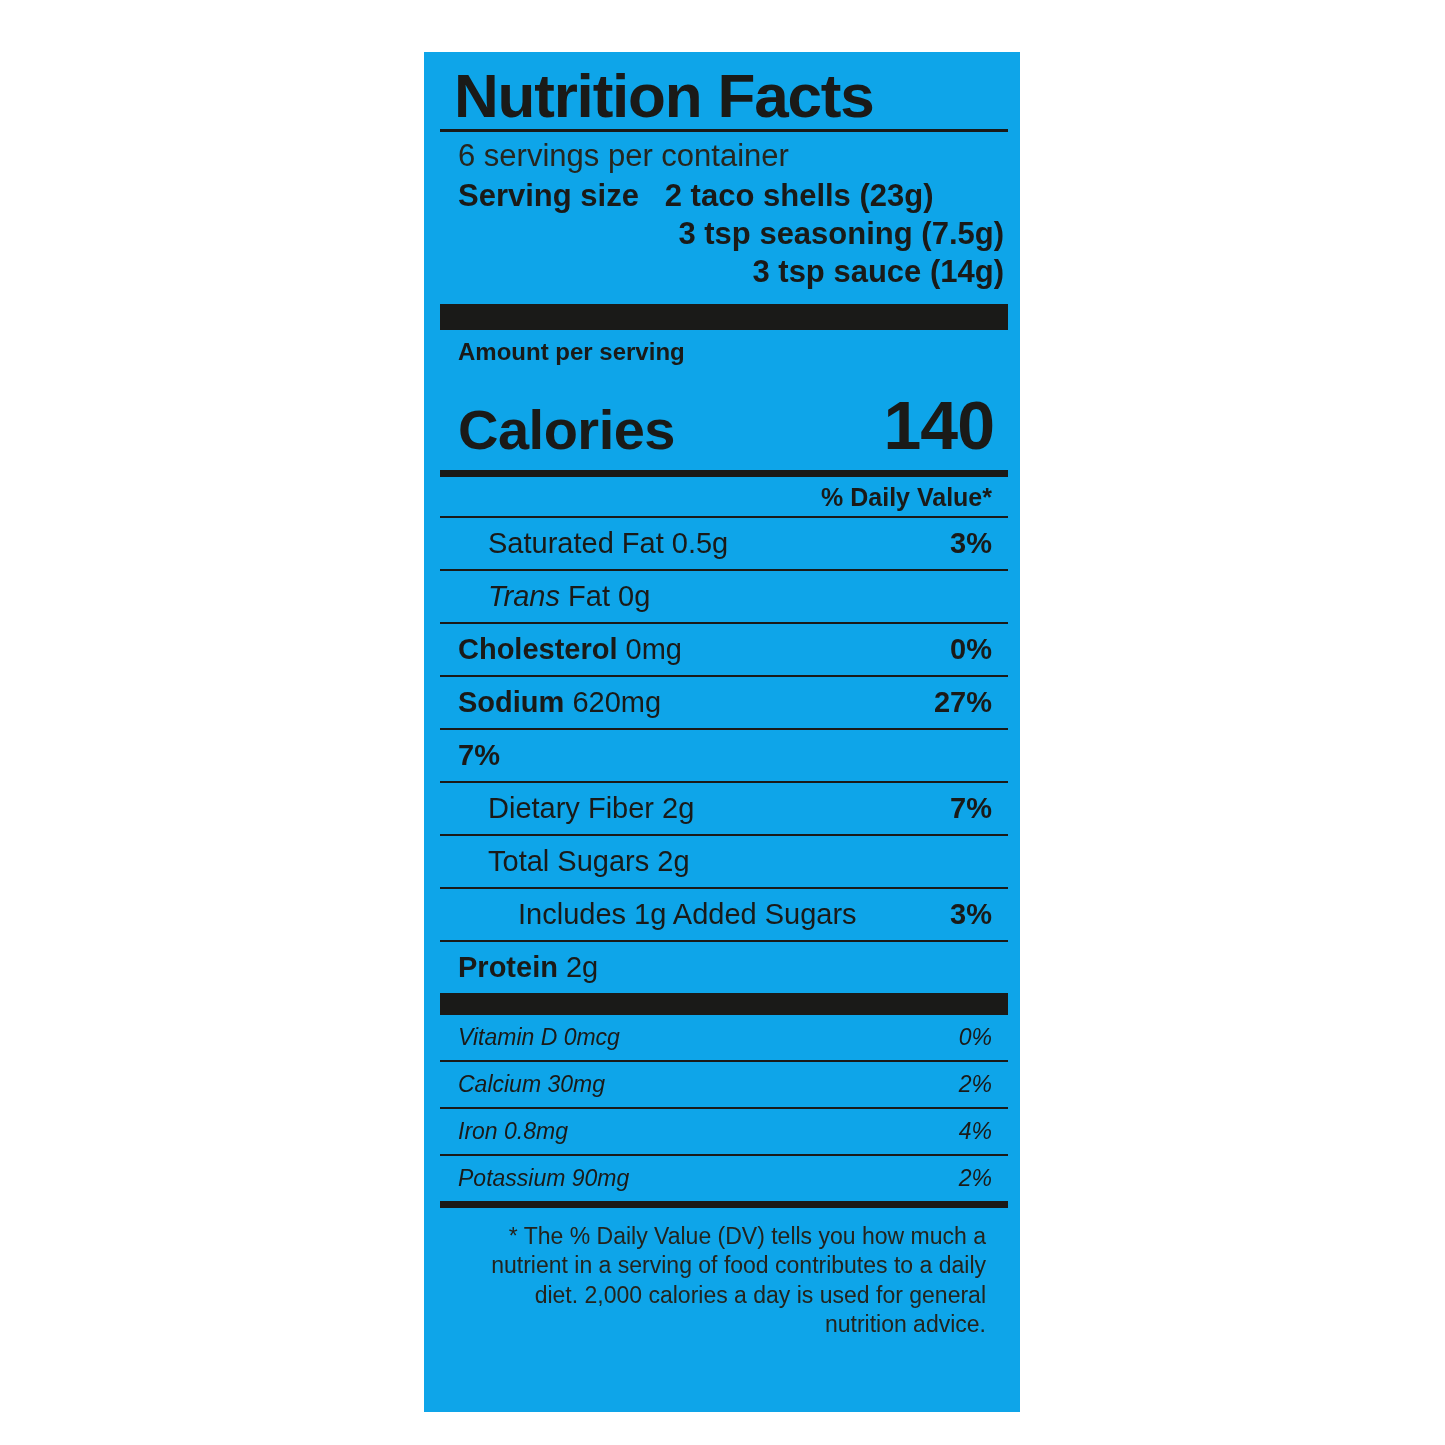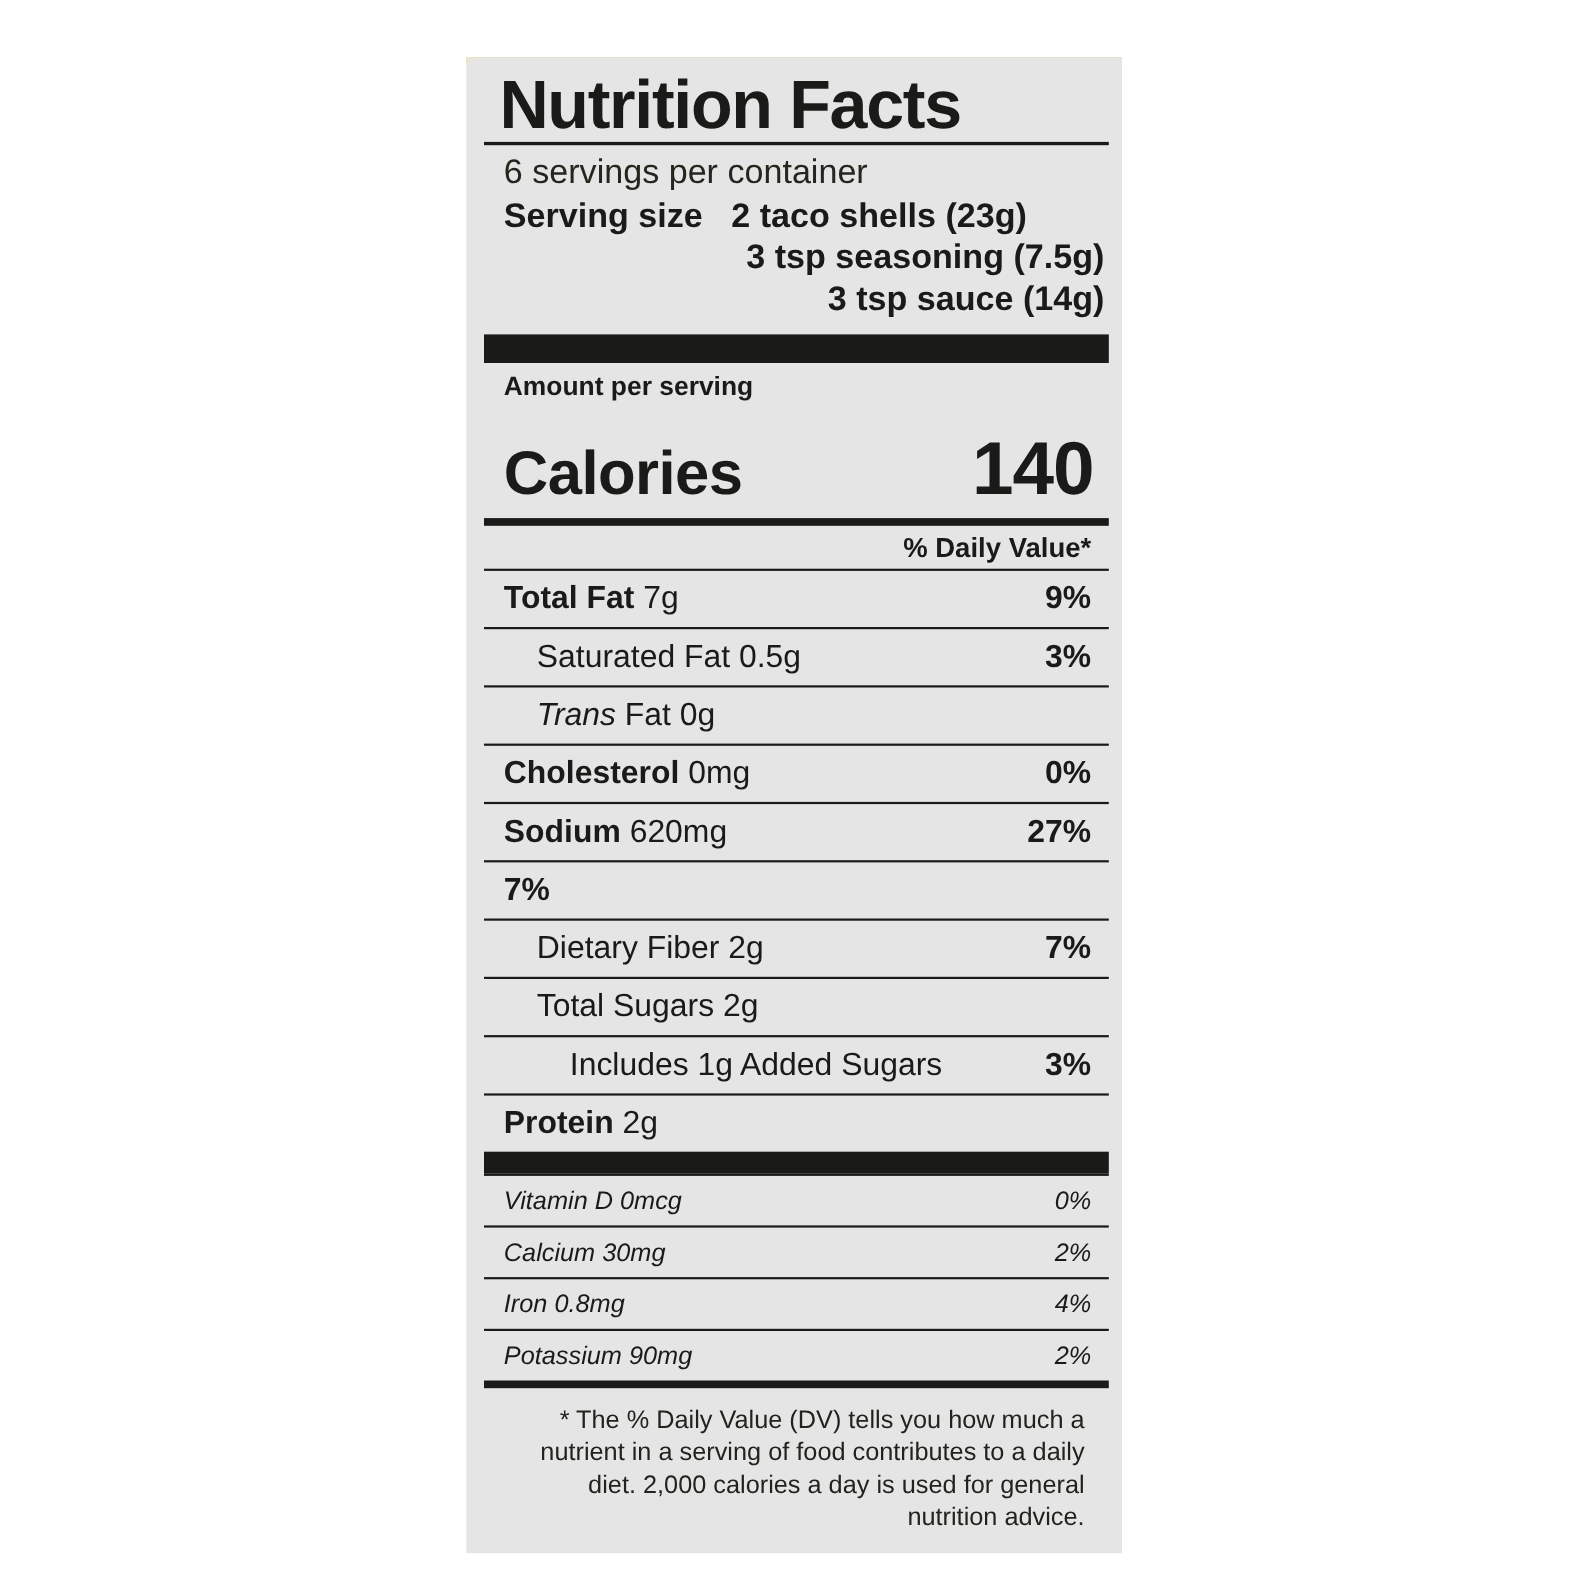--- a/index.html
+++ b/index.html
@@ -16,21 +16,21 @@
     overflow: hidden;
   }
 
   
   #label-panel {
     position: absolute;
     left: 424px;
     top: 52px;
     width: 596px;
     height: 1360px;
-    background: #e5e5e5;
+    background: #0ea5e9;
     box-sizing: border-box;
     padding: 0;
   }
   #package-strip {
     position: absolute;
     left: 424px;
     top: 52px;
     width: 596px;
     height: 6px;
     background: #e8c51d;
@@ -168,24 +168,20 @@
     <div class="cal-row">
       <span class="cal-label">Calories</span>
       <span class="cal-value">140</span>
     </div>
 
     <div class="rule-med"></div>
 
     <div class="dv-header">% Daily Value*</div>
 
     <div id="nutrient-rows">
-        <div class="row">
-          <span class="name"><b>Total Fat</b> 7g</span>
-          <span class="pct">9%</span>
-        </div>
         <div class="row indent1">
           <span class="name">Saturated Fat 0.5g</span>
           <span class="pct">3%</span>
         </div>
         <div class="row indent1">
           <span class="name"><span class="italic">Trans</span> Fat 0g</span>
           <span class="pct"></span>
         </div>
         <div class="row">
           <span class="name"><b>Cholesterol</b> 0mg</span>

